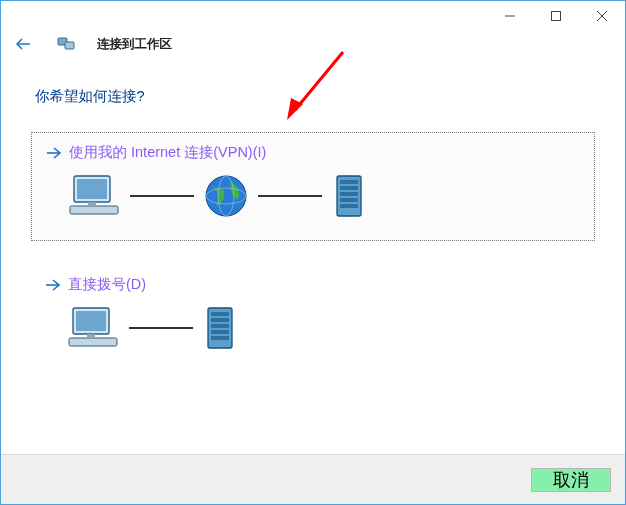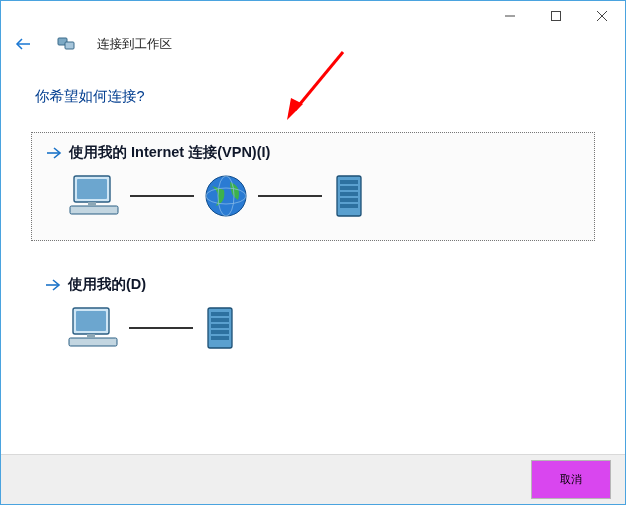--- a/index.html
+++ b/index.html
@@ -18,46 +18,46 @@
     .titlebar {
       height:30px; width:100%;
       display:flex; justify-content:flex-end; align-items:stretch;
       border-bottom:1px solid transparent;
     }
     .titlebar .sysbtn {
       width:46px; display:flex; align-items:center; justify-content:center;
       color:#555; font-size:11px;
     }
     
-    .navrow { height:26px; display:flex; align-items:center; padding:0 6px 0 10px; gap:22px; font-size:12.5px; }
+    .navrow { height:26px; display:flex; align-items:center; padding:0 6px 0 10px; gap:22px; font-size:12.5px;font-weight:bold; }
     .navrow .back-arrow { color:#1976d2; font-size:14px; padding:0 4px; }
     .navrow .netico{ display:inline-flex; }
     .navrow .title { color:#222; }
     
     .content { padding:22px 30px 10px 30px; flex:1; }
     .question { color:#003d8f; font-size:14.5px; margin:8px 0 26px 4px; }
     .option {
       border:1px solid transparent; padding:10px 14px 16px 14px; cursor:default;
     }
     .option.selected { border:1px dotted #777; background:#fbfbfb; }
     .opt-head { display:flex; align-items:center; gap:7px; }
     .opt-arrow { color:#1b73c8; font-size:15px; }
-    .opt-title { color:#0f172a; font-size:14.5px;font-weight:bold; }
+    .opt-title { color:#8b5cf6; font-size:14.5px; }
     .opt-desc { color:#1b73c8; font-size:12px; margin-left:22px; margin-top:2px; }
     .illus { display:flex; align-items:center; margin:10px 0 4px 22px; gap:4px;}
     .conn-line{ width:64px; height:2px; background:#333; margin:0 4px; }
     .option2 { margin-top:28px; padding:6px 14px 10px 14px; cursor:default;}
     
     .footer {
       height:50px; background:#efefef; border-top:1px solid #d9d9d9;
       display:flex; align-items:center; justify-content:flex-end; padding:0 14px;
     }
     .btn {
-      min-width:80px; height:39px; font-size:11px;
-      border:1px solid #b6b6b6; background:#d946ef; padding:0 12px;
+      min-width:80px; height:24px; font-size:18px;
+      border:1px solid #b6b6b6; background:#86efac; padding:0 12px;
       display:flex; align-items:center; justify-content:center;
     }
     
     svg{ display:block; }
   </style>
 </head>
 <body>
 
 <div class="window">
 
@@ -147,21 +147,21 @@
     </div>
 
     <div class="option2">
       <div class="opt-head">
         <span class="opt-arrow">
           <svg width="16" height="14">
               <line x1="1" y1="7" x2="13" y2="7" stroke="#1b73c8" stroke-width="1.6"></line>
               <polyline points="8,2 14,7 8,12" fill="none" stroke="#1b73c8" stroke-width="1.6"></polyline>
             </svg>
         </span>
-        <span class="opt-title">使用我的(D)</span>
+        <span class="opt-title">直接拨号(D)</span>
       </div>
       <div class="illus">
         <svg width="54" height="48">
           <rect x="6" y="4" width="36" height="26" rx="2" fill="#cfe6f5" stroke="#2b5e83" stroke-width="1.4"></rect>
           <rect x="9" y="7" width="30" height="20" rx="1" fill="#6ca6cf"></rect>
           <rect x="2" y="34" width="48" height="8" rx="1.5" fill="#c3d6e1" stroke="#2b5e83"></rect>
           <rect x="20" y="30" width="8" height="4" fill="#8da8b7"></rect>
         </svg>
         <div class="conn-line"></div>
         <svg width="38" height="48">

